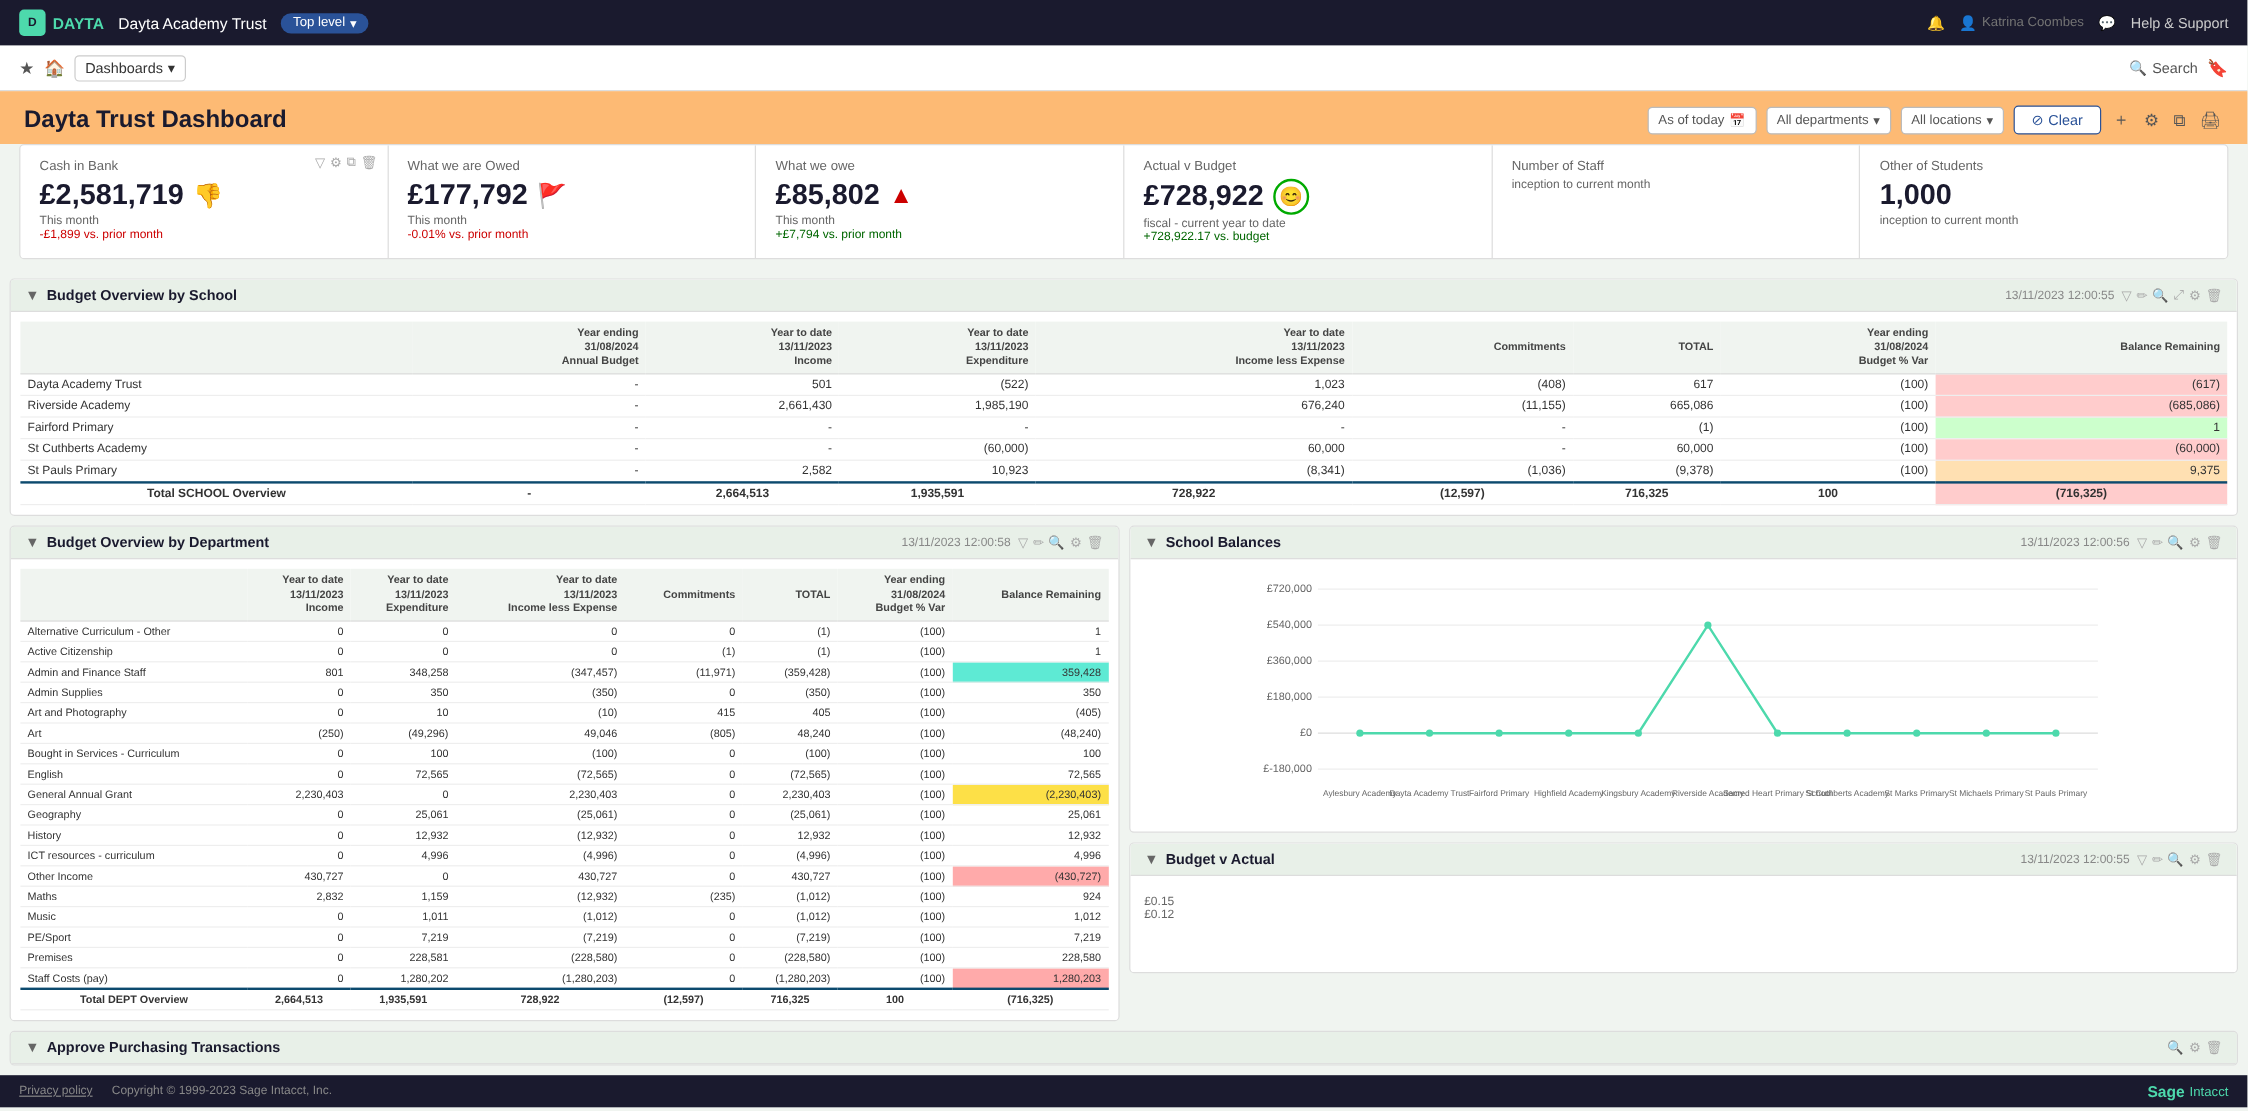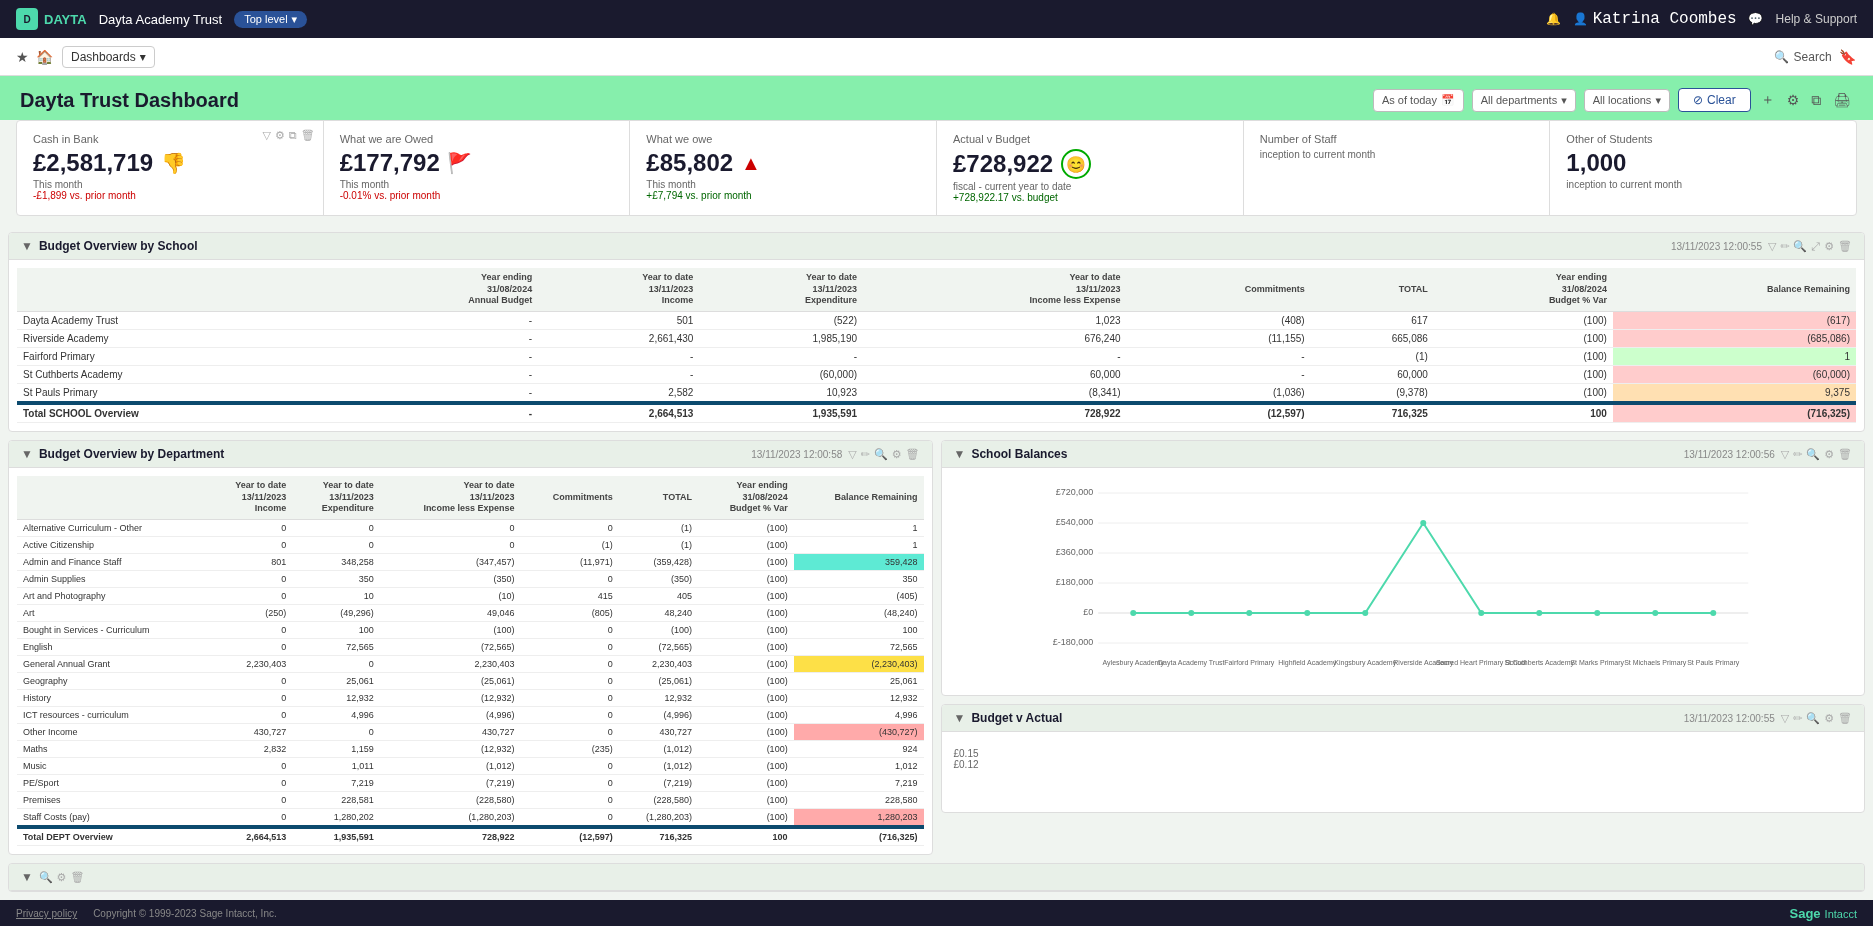--- a/index.html
+++ b/index.html
@@ -8,36 +8,36 @@
     
     .top-nav {
       display: flex; align-items: center; background: #1a1a2e; color: #fff;
       padding: 0 16px; height: 38px; gap: 12px;
     }
     .top-nav .logo { display: flex; align-items: center; gap: 6px; font-size: 13px; font-weight: 600; color: #4dd9ac; }
     .top-nav .logo-icon { width: 22px; height: 22px; background: #4dd9ac; border-radius: 4px; display: flex; align-items: center; justify-content: center; font-size: 10px; color: #1a1a2e; font-weight: bold; }
     .top-nav .level-badge { background: #2a5298; color: #fff; border-radius: 12px; padding: 2px 10px; font-size: 11px; display: flex; gap: 4px; cursor: pointer; }
     .top-nav .spacer { flex: 1; }
     .top-nav .nav-item { display: flex; align-items: center; gap: 4px; font-size: 12px; cursor: pointer; color: #ccc; }
-    .top-nav .user-name { color: #ffffff; font-size: 16px; font-family: Liberation Mono, monospace; }
+    .top-nav .user-name { color: #737373; font-size: 11px; }
 
     
     .second-nav {
       display: flex; align-items: center; background: #fff; border-bottom: 1px solid #ddd;
       padding: 0 16px; height: 38px; gap: 8px;
     }
     .second-nav .nav-icon { font-size: 14px; cursor: pointer; color: #555; }
     .second-nav .dashboards-select { display: flex; align-items: center; gap: 4px; border: 1px solid #ccc; border-radius: 4px; padding: 3px 8px; font-size: 12px; cursor: pointer; background: #fff; }
     .second-nav .spacer { flex: 1; }
     .second-nav .search-btn { display: flex; align-items: center; gap: 4px; font-size: 12px; color: #555; cursor: pointer; }
     .second-nav .bookmark-icon { font-size: 14px; cursor: pointer; color: #555; }
 
     
     .page-header {
-      display: flex; align-items: center; background: #86efac; padding: 12px 20px 8px;
+      display: flex; align-items: center; background: #fdba74; padding: 12px 20px 8px;
       gap: 12px;
     }
     .page-title { font-size: 20px; font-weight: 600; color: #1a1a2e; flex: 1; }
     .filter-controls { display: flex; align-items: center; gap: 8px; }
     .filter-select {
       border: 1px solid #bbb; border-radius: 4px; padding: 4px 8px; font-size: 11px;
       background: #fff; color: #555; display: flex; align-items: center; gap: 4px; cursor: pointer;
     }
     .clear-btn {
       background: #fff; border: 1.5px solid #2a5298; color: #2a5298; border-radius: 4px;
@@ -81,21 +81,21 @@
     .data-table { width: 100%; border-collapse: collapse; font-size: 10px; }
     .data-table th { 
       background: #f0f4f0; color: #444; font-weight: 600; padding: 4px 6px; 
       border-bottom: 1px solid #ddd; text-align: right; font-size: 9px; line-height: 1.3;
     }
     .data-table th:first-child { text-align: left; }
     .data-table td { 
       padding: 3px 6px; border-bottom: 1px solid #eee; text-align: right; color: #333;
     }
     .data-table td:first-child { text-align: left; }
-    .data-table tr:last-child td { font-weight: 700; border-top: 4px solid #0c4a6e; }
+    .data-table tr:last-child td { font-weight: 700; border-top: 2px solid #0c4a6e; text-align: center; }
 
     
     .two-col { display: flex; gap: 8px; }
     .two-col .left-col { flex: 1; min-width: 0; }
     .two-col .right-col { flex: 1; min-width: 0; }
 
     
     .chart-container { padding: 12px; min-height: 200px; }
     .chart-svg { width: 100%; height: 200px; }
 
@@ -643,20 +643,21 @@
             <span>£0.12</span>
           </div>
         </div>
       </div>
     </div>
   </div>
 
   <div class="section-card">
     <div class="section-header">
       <span class="collapse-icon">▼</span>
+      <span class="section-title">Approve Purchasing Transactions</span>
       <div class="section-tools">
         <span>🔍</span>
         <span>⚙</span>
         <span>🗑</span>
       </div>
     </div>
   </div>
 </div>
 
 <div class="footer">

